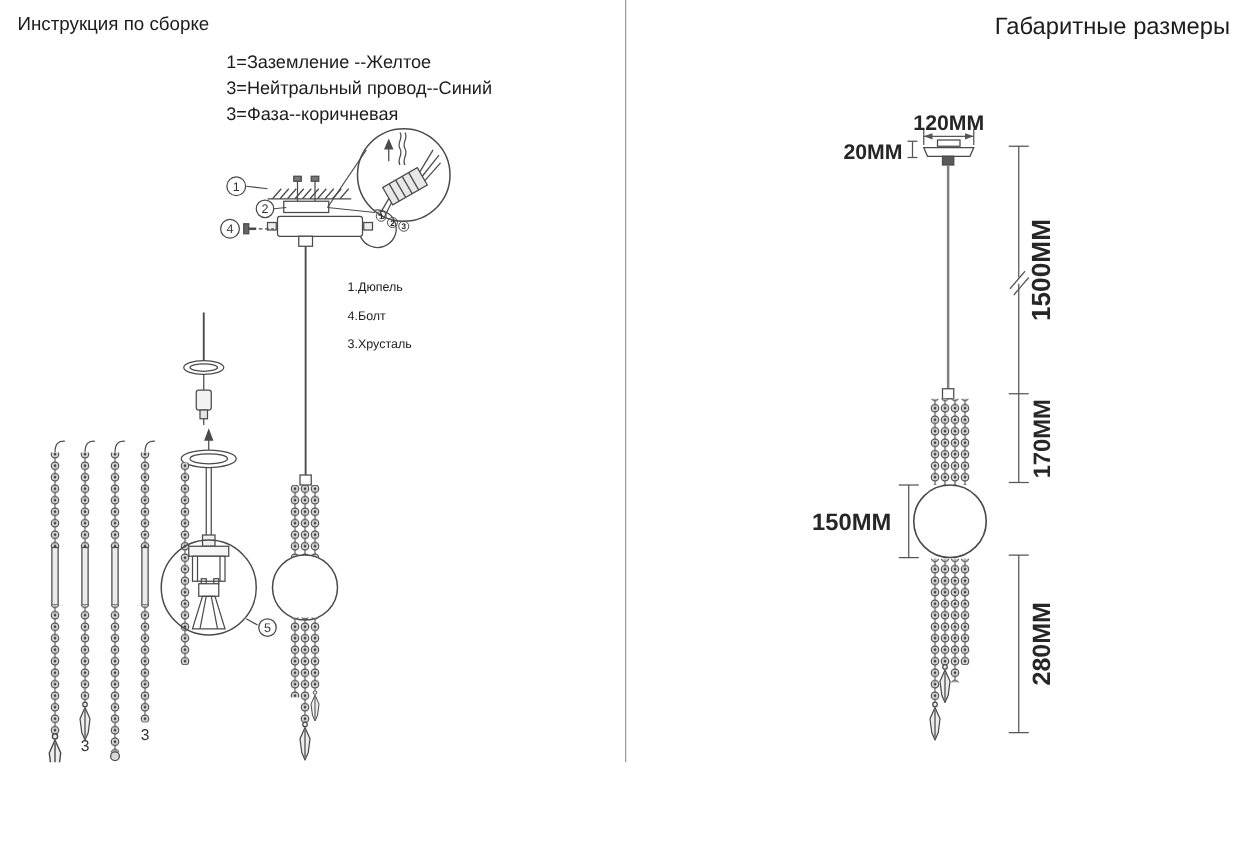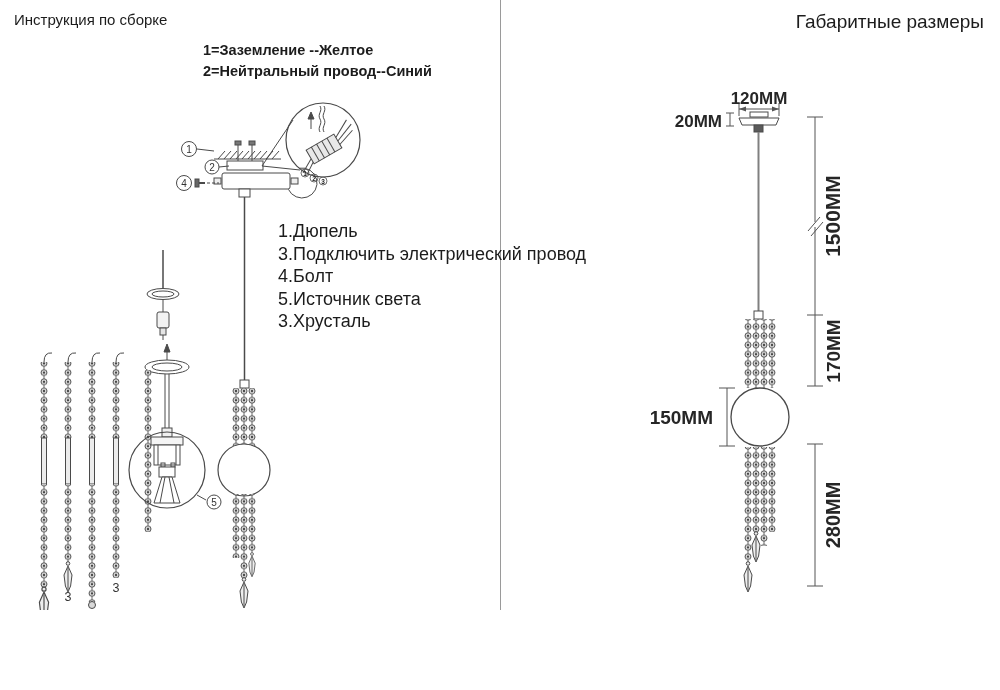--- a/index.html
+++ b/index.html
@@ -2,50 +2,49 @@
 <html><head>
 <meta charset="utf-8">
 <style>
   html,body{margin:0;padding:0;background:#ffffff;}
   .page{position:relative;width:1000px;height:610px;background:#fff;overflow:hidden;
         font-family:"Liberation Sans", sans-serif;color:#1c1c1c;}
   .abs{position:absolute;}
   .divider{left:500px;top:0;width:1px;height:644px;background:#9a9a9a;}
   .title-left{left:14px;top:11px;font-size:15px;}
   .title-right{right:16px;top:11px;font-size:19px;}
-  .legend{left:203px;top:40px;font-size:14.5px;font-weight:700;line-height:21px;}
-  .parts{left:278px;top:220px;font-size:18px;line-height:22.6px;white-space:nowrap;z-index:2;}
+  .legend{left:181px;top:40px;font-size:14.5px;font-weight:400;line-height:21px;}
+  .parts{left:278px;top:220px;font-size:10px;line-height:22.6px;white-space:nowrap;z-index:2;}
   .footer{left:0;right:0;top:648px;text-align:center;font-size:15.5px;}
   svg{position:absolute;overflow:visible;}
   svg text{font-family:"Liberation Sans", sans-serif;}
   .dim{font-weight:700;fill:#262626;}
   .callout{font-size:10px;fill:#333;}
   .tiny{font-size:6.5px;font-weight:700;fill:#222;}
   .strandlbl{font-size:12.5px;fill:#333;}
 </style>
 </head>
 <body>
 
 <div class="page">
 
   <div class="abs divider"></div>
 
   <div class="abs title-left">Инструкция по сборке</div>
   <div class="abs title-right">Габаритные размеры</div>
 
   <div class="abs legend">
     <div>1=Заземление --Желтое</div>
-    <div>2=Нейтральный провод--Синий</div>
+    <div>3=Нейтральный провод--Синий</div>
+    <div>3=Фаза--коричневая</div>
   </div>
 
   <div class="abs parts">
     <div>1.Дюпель</div>
-    <div>3.Подключить электрический провод</div>
     <div>4.Болт</div>
-    <div>5.Источник света</div>
     <div>3.Хрусталь</div>
   </div>
 
   <svg class="left-diagram" style="left:0;top:90px;" width="500" height="575" viewBox="0 90 500 575" fill="none" stroke="#4a4a4a" stroke-width="1">
     <defs>
       <pattern id="chainL" width="8" height="9.2" patternUnits="userSpaceOnUse">
         <line x1="4" y1="0" x2="4" y2="9.2" stroke="#4a4a4a" stroke-width="0.8"></line>
         <circle cx="4" cy="4.6" r="3" fill="#d8d8d8" stroke="#4a4a4a" stroke-width="0.9"></circle>
         <circle cx="4" cy="4.6" r="1.1" fill="#3f3f3f" stroke="none"></circle>
       </pattern>

